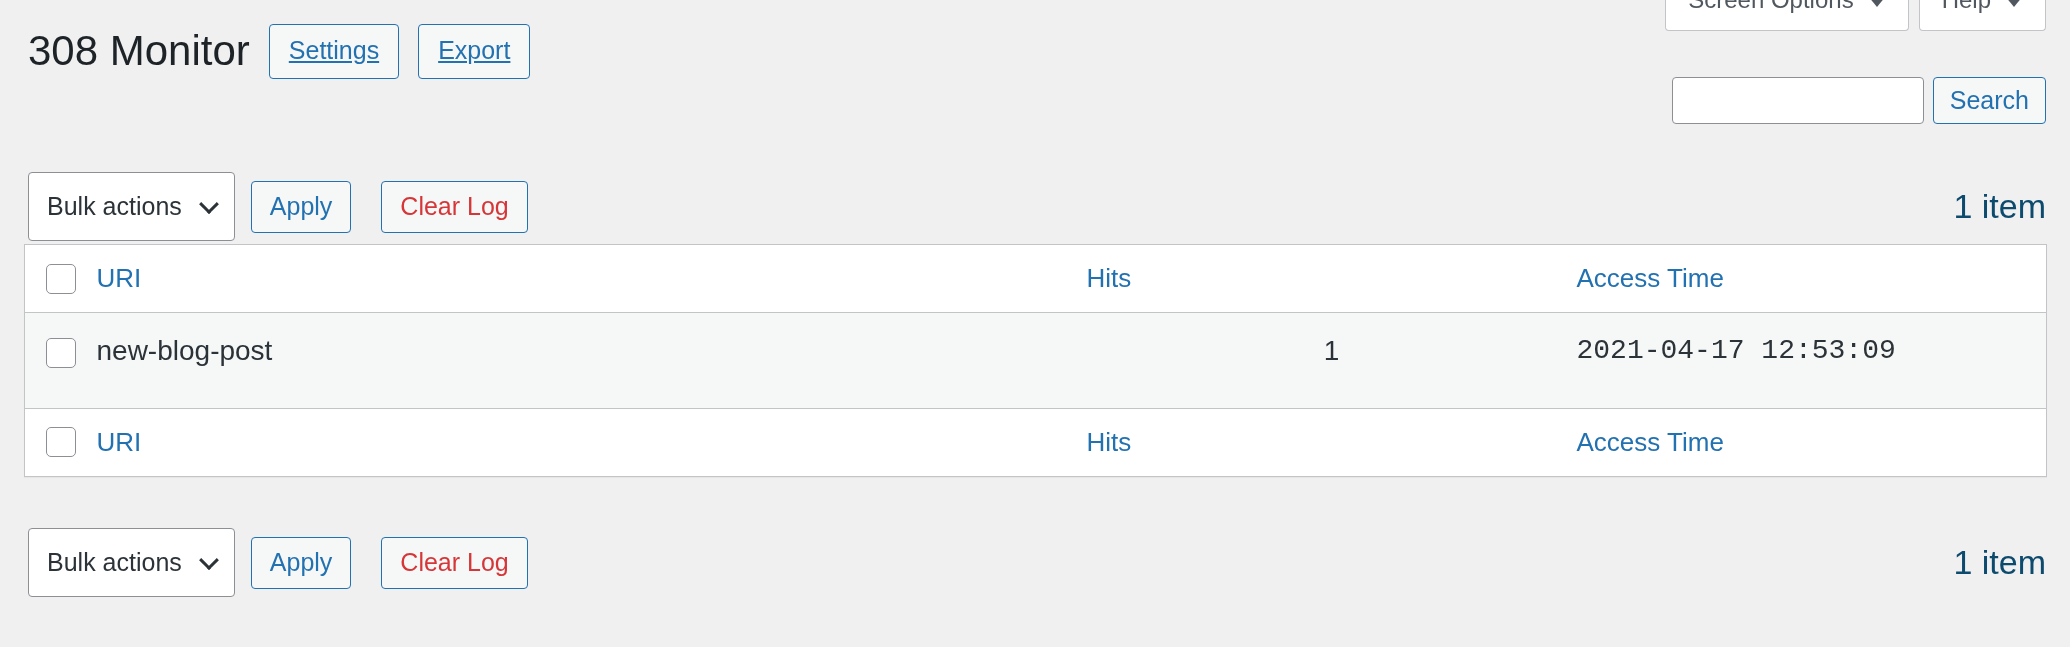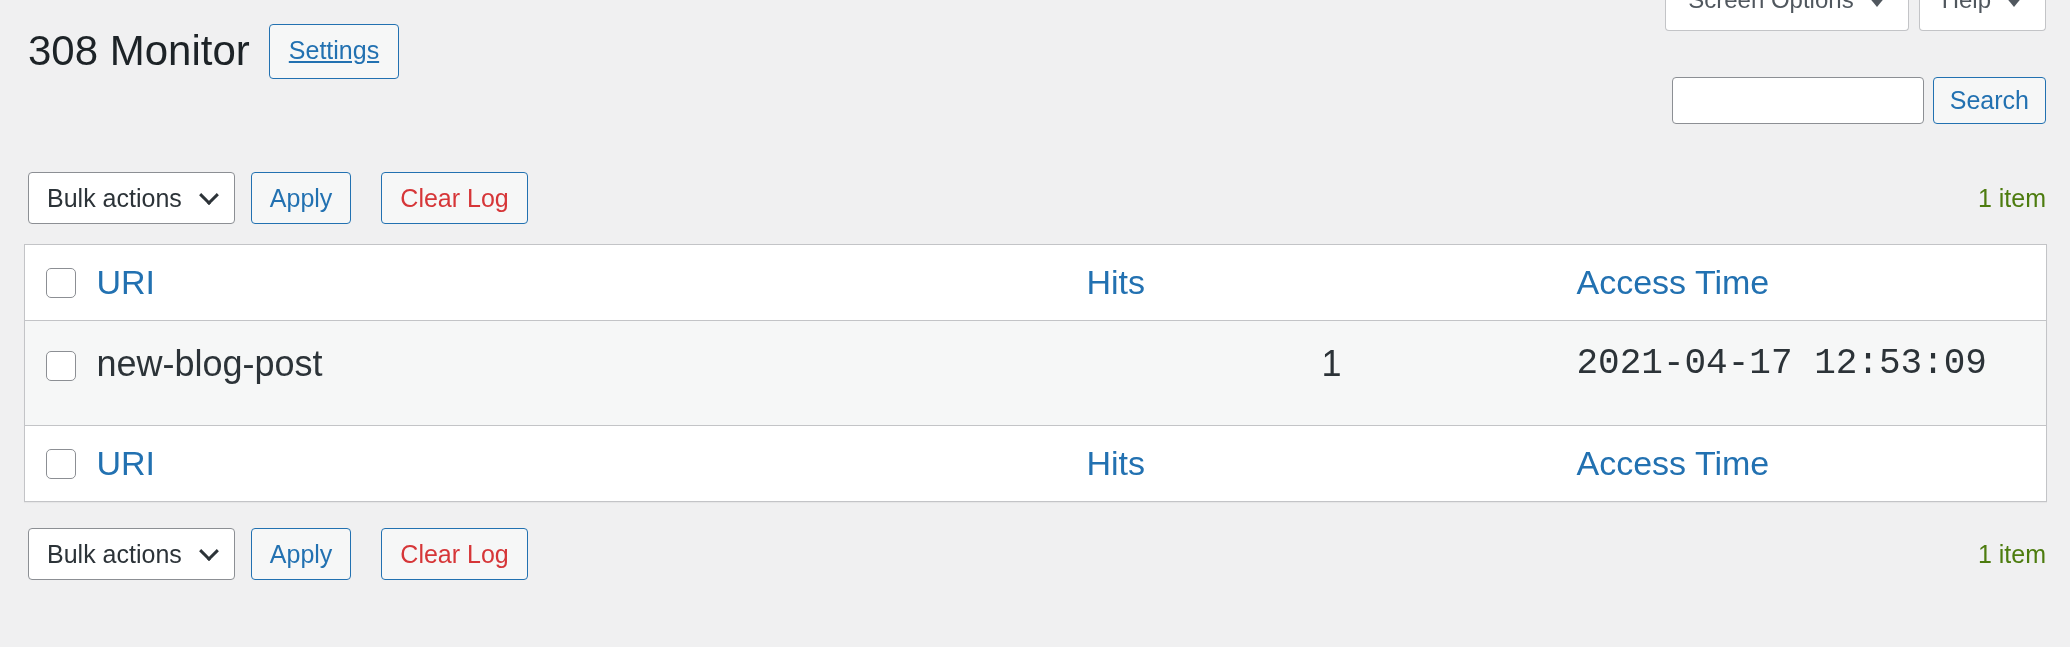--- a/index.html
+++ b/index.html
@@ -124,21 +124,21 @@
   .tablenav.bottom { top: 528px; }
 
   .bulk-select {
     position: relative;
     background: #fff;
     border: 1.6px solid #8c8f94;
     border-radius: 4px;
     color: #2c3338;
     font-size: 25px;
     line-height: 1;
-    height: 52px;
+    height: 69px;
     padding: 0 52px 0 18px;
     display: flex;
     align-items: center;
     cursor: pointer;
     white-space: nowrap;
   }
   .chev {
     position: absolute;
     right: 18px; top: 50%;
     width: 14px; height: 14px;
@@ -157,22 +157,22 @@
     line-height: 1;
     height: 52px;
     padding: 12px 18px;
     cursor: pointer;
     white-space: nowrap;
   }
   .apply-btn { color: #2271b1; }
   .clear-btn { color: #d63638; }
   .spacer { flex: 1; }
   .displaying-num {
-    font-size: 25px;
-    color: #4d7c0f;
+    font-size: 34px;
+    color: #0c4a6e;
     white-space: nowrap;
   }
 
   
   .wp-table {
     position: absolute;
     left: 24px; top: 244px;
     width: 2022px;
     border-collapse: collapse;
     border: 1px solid #c3c4c7;
@@ -191,32 +191,32 @@
     vertical-align: middle;
   }
   .wp-table tfoot th {
     border-bottom: none;
     border-top: 1px solid #c3c4c7;
   }
   .wp-table tbody td {
     background: #f6f7f7;
     padding: 22px 0 40px 0;
     vertical-align: top;
-    font-size: 36px;
+    font-size: 28px;
     color: #2c3338;
     border-bottom: 1px solid #c3c4c7;
   }
   .col-cb { width: 72px; padding-left: 0 !important; text-align: center !important; }
   .col-uri { width: 990px; }
   .col-hits { width: 490px; text-align: left; }
   .col-time { width: 470px; margin-top: 48px; }
 
   .th-link {
     color: #2271b1;
-    font-size: 34px;
+    font-size: 26px;
     text-decoration: none;
     cursor: pointer;
   }
   .cb {
     display: inline-block;
     width: 30px; height: 30px;
     border: 1.6px solid #8c8f94;
     border-radius: 5px;
     background: #fff;
     vertical-align: middle;
@@ -238,20 +238,21 @@
     </div>
     <div class="meta-btn">
       <span>Help</span>
       <span class="caret"></span>
     </div>
   </div>
 
   <div class="title-row">
     <h1 class="page-title">308 Monitor</h1>
     <button class="btn">Settings</button>
+    <button class="btn">Export</button>
   </div>
 
   <div class="search-wrap">
     <input class="search-input" type="text" placeholder="" style="">
     <button class="search-btn">Search</button>
   </div>
 
   <div class="tablenav top">
     <div class="bulk-select">
       <span>Bulk actions</span>

